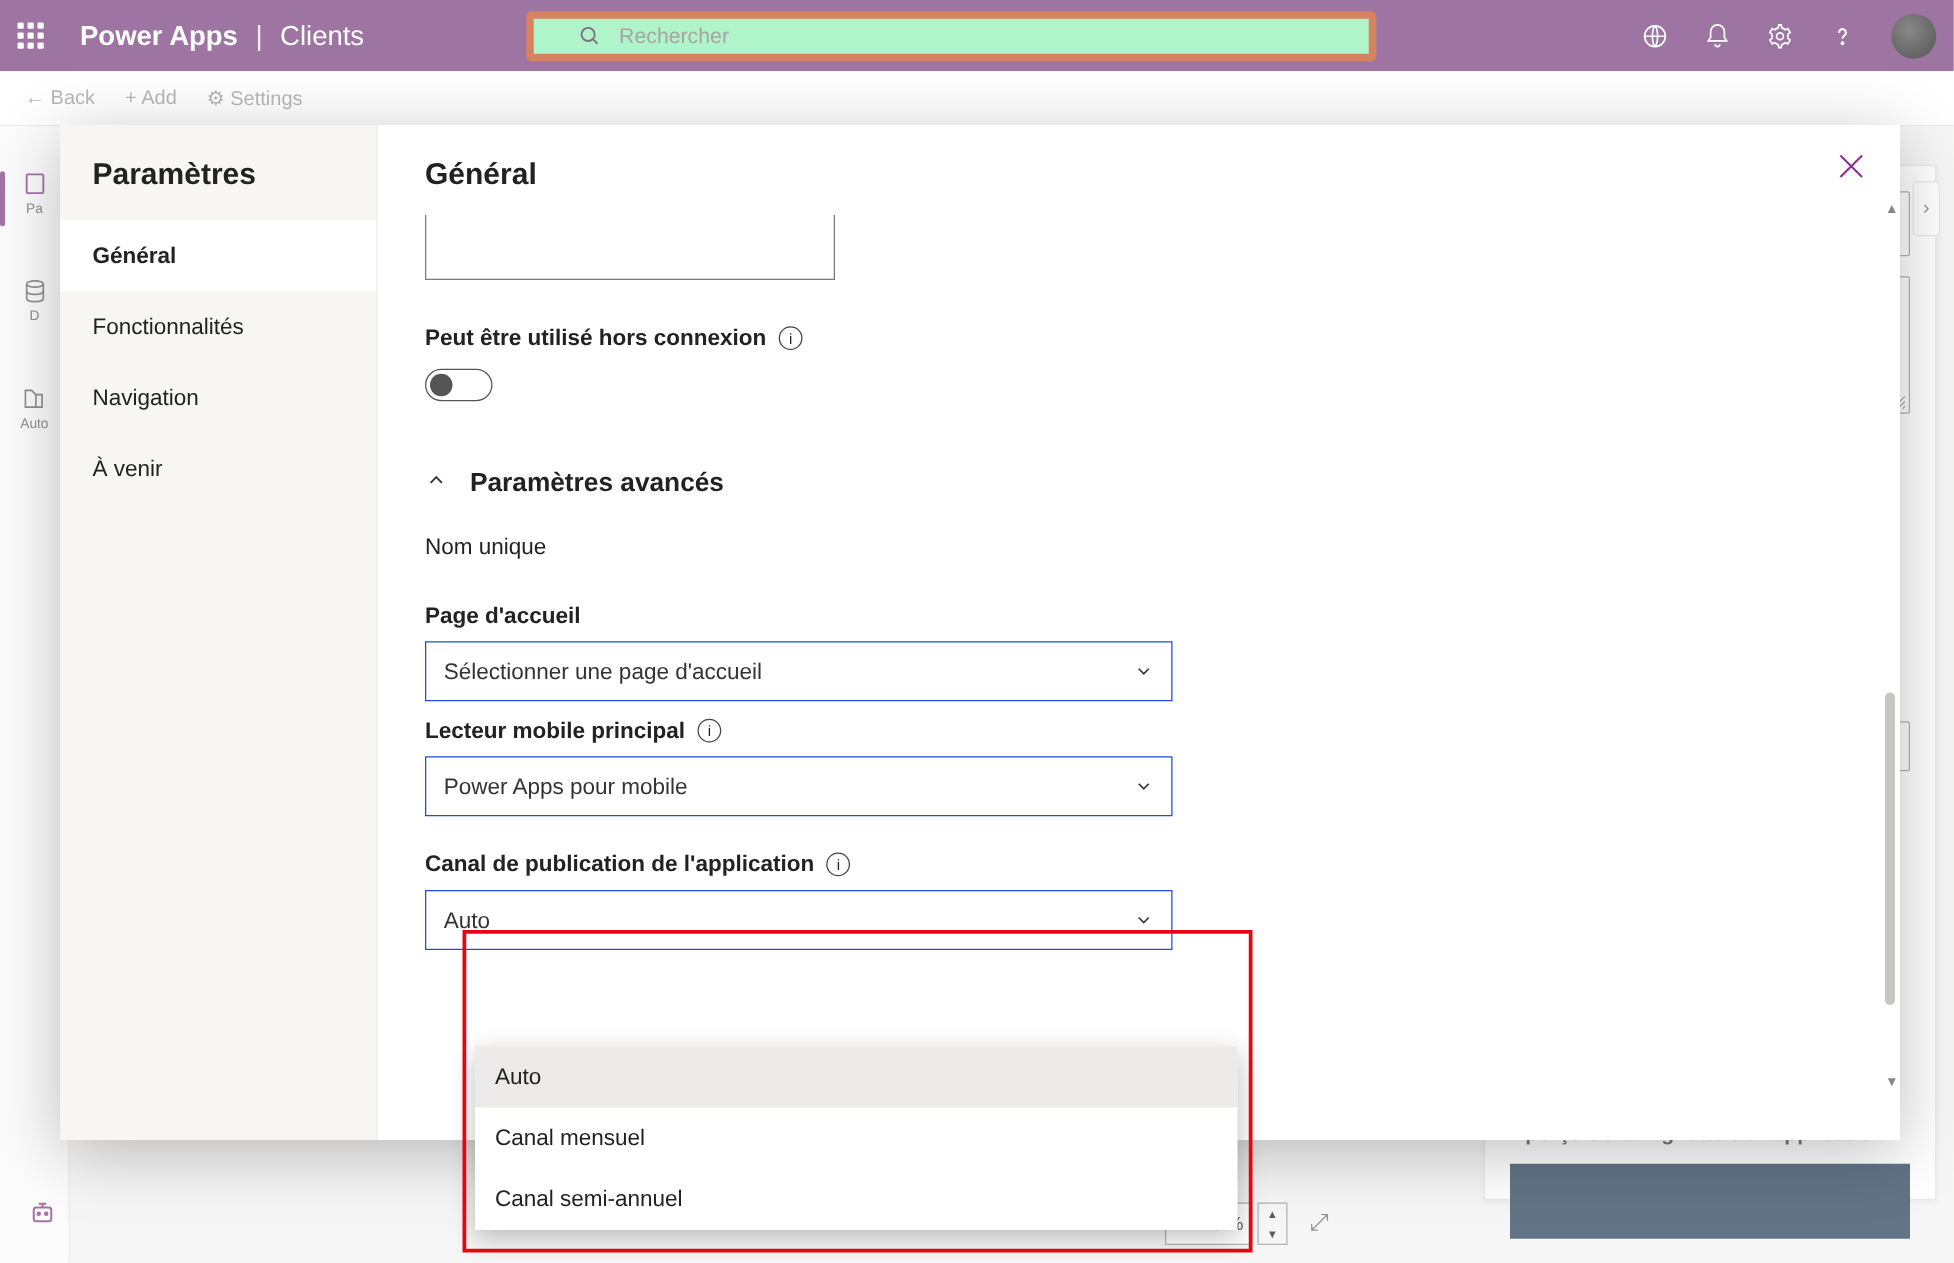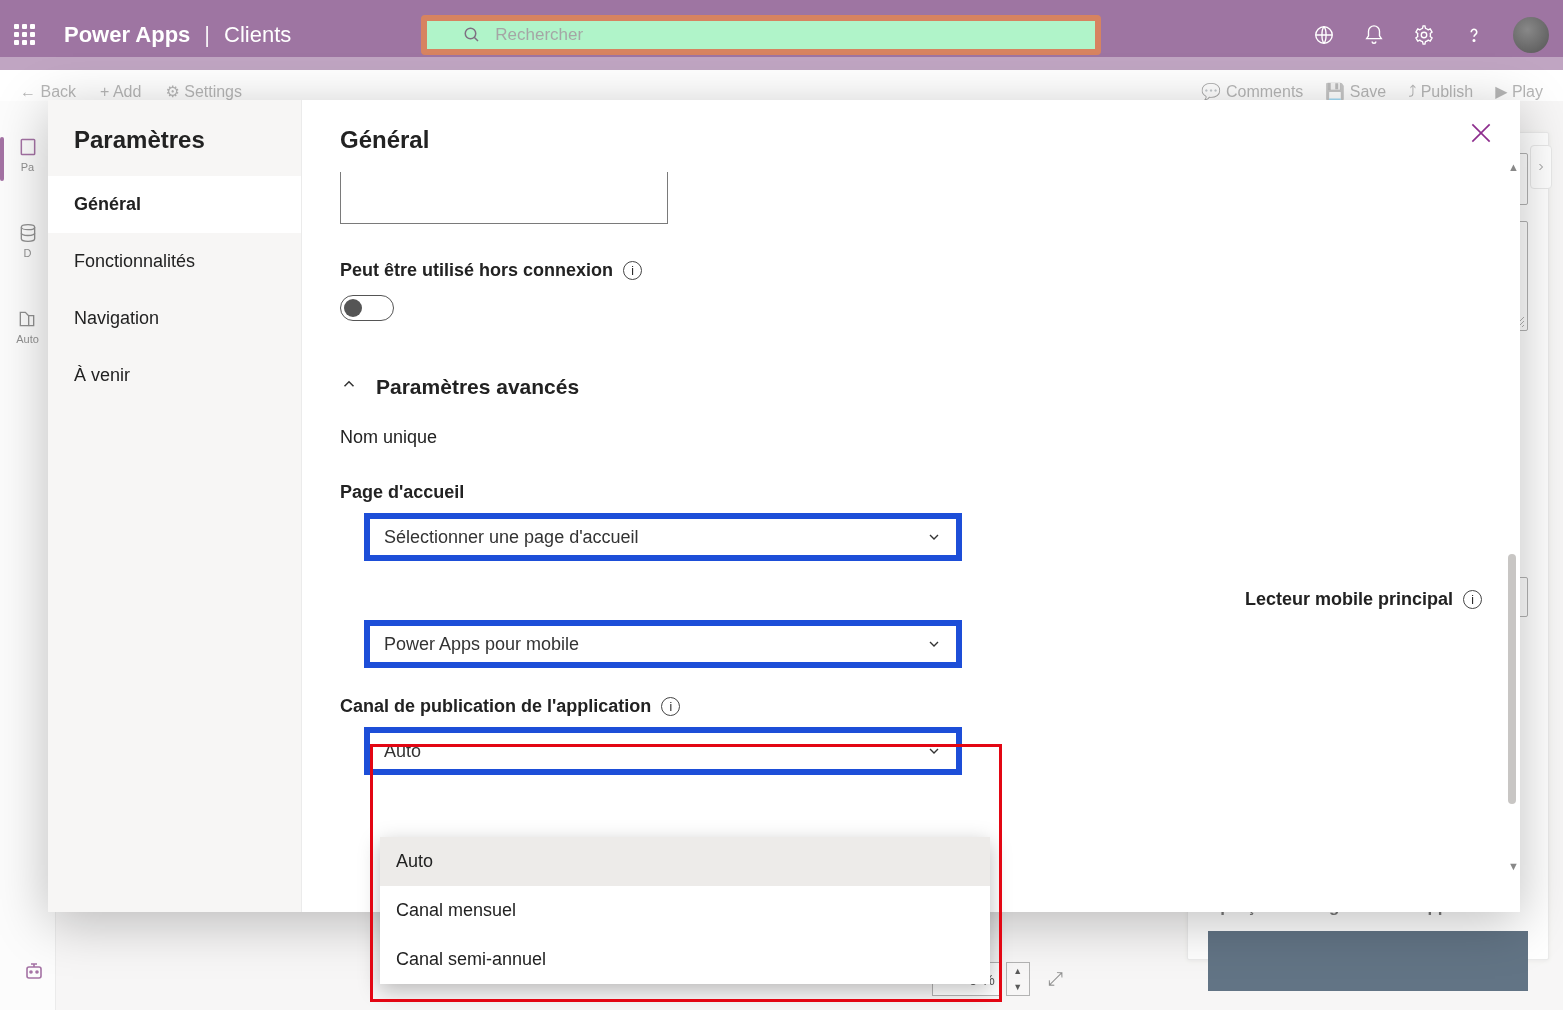--- a/index.html
+++ b/index.html
@@ -6,21 +6,21 @@
     body {
       font-family: "Segoe UI", -apple-system, BlinkMacSystemFont, sans-serif;
       background: #f5f5f5;
       width: 1563px;
       height: 1010px;
       overflow: hidden;
       position: relative;
     }
     
     .header {
-      height: 70px;
+      height: 57px;
       background: #6b2c70;
       display: flex;
       align-items: center;
       padding: 0 14px;
       color: #fff;
       position: relative;
     }
     .header-overlay {
       position: absolute;
       inset: 0;
@@ -166,23 +166,23 @@
     }
     .toggle-knob{ position:absolute; left:3px; top:3px; width:18px; height:18px; border-radius:50%; background:#555;}
     .section-header{
       margin-top:54px; display:flex; align-items:flex-start; gap:18px; font-size:21px; font-weight:600; color:#222;
     }
     .chevup{width:18px; height:18px;}
     .sub-label{ margin-top:28px; font-size:18px; font-weight:400; color:#222;}
     .sub-value{ margin-top:10px; font-size:19px; color:#222;}
     .select-box{
       margin-top:10px;
-      width:598px; height:48px; border:6px solid #1d4ed8; background:#fff;
+      width:598px; height:48px; border:1px solid #1d4ed8; background:#fff;
       display:flex; align-items:center; justify-content:space-between; padding:0 14px;
-      font-size:18px; color:#333; cursor:pointer;margin-left:24px;
+      font-size:18px; color:#333; cursor:pointer;
     }
     .select-box svg{width:16px; height:16px; flex-shrink:0;}
     .highlight-box{
        position:absolute;
        left:370px; top:744px;
        width:632px; height:258px;
        border:3px solid #e30613;
        pointer-events:none;
        z-index:50;
     }
@@ -262,26 +262,20 @@
     <div class="avatar"></div>
   </div>
 </div>
 
 <div class="subbar">
   <div class="subbar-left">
     <span>← <span>Back</span></span>
     <span>+ <span>Add</span></span>
     <span>⚙ <span>Settings</span></span>
   </div>
-  <div class="subbar-right">
-    <span>💬 <span>Comments</span></span>
-    <span>💾 <span>Save</span></span>
-    <span>⤴ <span>Publish</span></span>
-    <span>▶ <span>Play</span></span>
-  </div>
   <div class="subbar-overlay"></div>
 </div>
 
 <div class="leftrail">
   <div class="accent"></div>
   <div class="leftrail-item">
     <svg width="20" height="20" viewBox="0 0 24 24" fill="none" stroke="#742774" stroke-width="1.8">
         <rect x="4" y="3" width="16" height="18" rx="1"></rect>
       </svg>
     <span>Pa</span>
@@ -383,21 +377,21 @@
       <div class="sub-label">Nom unique</div>
 
       <div class="sub-label" style="margin-top:34px; font-weight:600;">Page d'accueil</div>
       <div class="select-box">
         <span>Sélectionner une page d'accueil</span>
         <svg viewBox="0 0 24 24" fill="none" stroke="#333" stroke-width="2">
             <path d="M6 9l6 6 6-6"></path>
           </svg>
       </div>
 
-      <div class="sub-label" style="margin-top:28px; font-weight:600; display:flex; align-items:center; gap:10px;justify-content:flex-end;">
+      <div class="sub-label" style="margin-top:13px; font-weight:600; display:flex; align-items:center; gap:10px;">
         <span>Lecteur mobile principal</span>
         <span class="info-icon">i</span>
       </div>
       <div class="select-box">
         <span>Power Apps pour mobile</span>
         <svg viewBox="0 0 24 24" fill="none" stroke="#333" stroke-width="2">
             <path d="M6 9l6 6 6-6"></path>
           </svg>
       </div>
 

